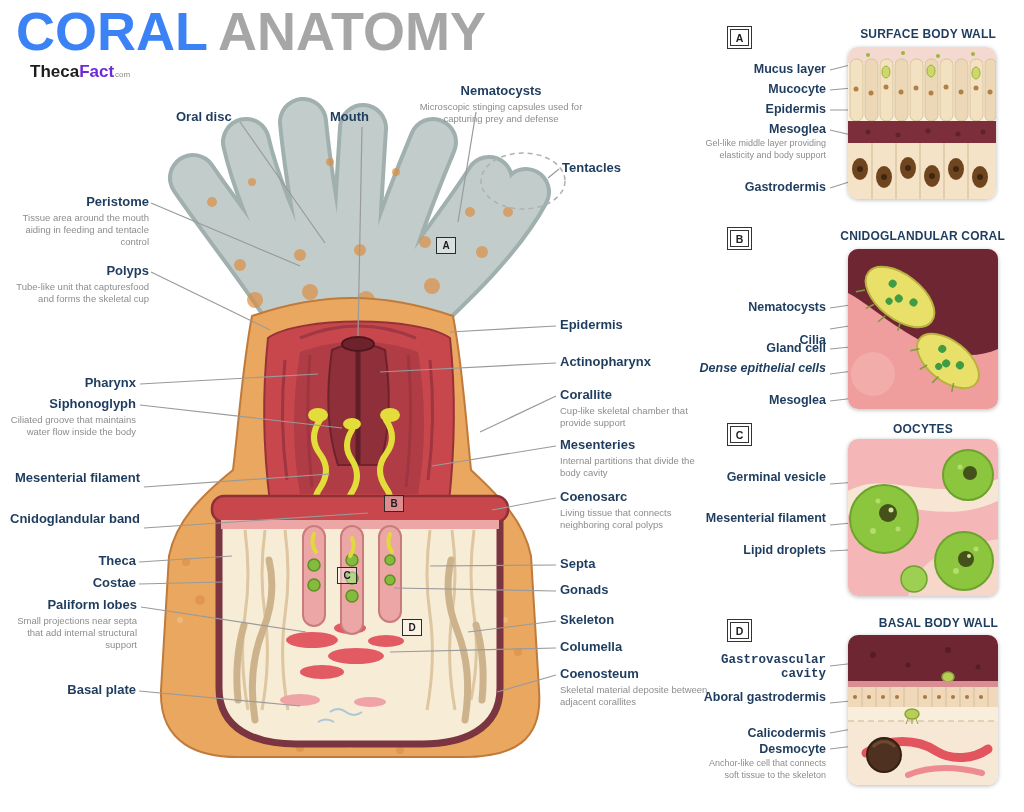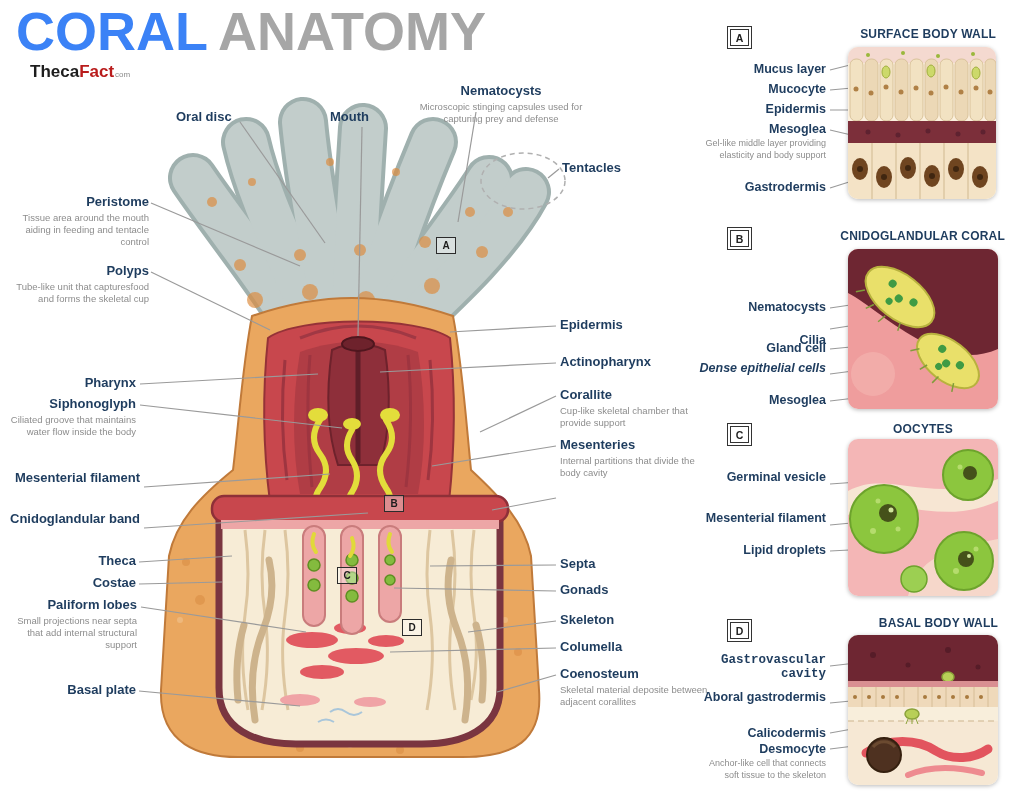--- a/index.html
+++ b/index.html
@@ -3,21 +3,21 @@
 <meta charset="utf-8">
 <style>
   html,body{margin:0;padding:0;background:#fff;}
   .page{position:relative;width:1024px;height:812px;background:#ffffff;overflow:hidden;
         font-family:"Liberation Sans",sans-serif;}
   .art{position:absolute;left:0;top:0;}
   .title{position:absolute;left:16px;top:0px;font-size:54px;font-weight:800;letter-spacing:0;}
   .title .t1{color:#3b82f6;}
   .title .t2{color:#a6a6a6;margin-left:10px;}
   .logo{position:absolute;left:30px;top:62px;font-size:17px;font-weight:bold;color:#1d1d1d;}
-  .logo .green{color:#b91c1c;}
+  .logo .green{color:#6d28d9;}
   .logo .tld{font-size:8px;color:#8a8a8a;margin-left:1px;font-weight:normal;}
   .lbl{position:absolute;color:#1e3c5e;font-weight:bold;font-size:13px;line-height:1.12;}
   .lbl-r{text-align:right;}
   .lbl-c{text-align:center;}
   .lbl .desc{color:#8d8d8d;font-weight:normal;font-size:9.5px;line-height:1.3;margin-top:2px;}
   .marker{position:absolute;width:18px;height:15px;border:1.5px solid #2b2b2b;background:rgba(255,255,255,.38);
           display:flex;align-items:center;justify-content:center;font-size:10px;font-weight:bold;color:#1c1c1c;}
   .badge{position:absolute;width:17px;height:15px;border:1.5px solid #333;outline:1px solid #333;outline-offset:2px;
          background:#fff;display:flex;align-items:center;justify-content:center;font-size:10.5px;font-weight:bold;color:#222;}
   .panel-title{position:absolute;color:#1e3c5e;font-weight:bold;font-size:12px;letter-spacing:.2px;}
@@ -266,20 +266,24 @@
   <div class="lbl" style="left:560px;top:318px;">Epidermis</div>
   <div class="lbl" style="left:560px;top:355px;">Actinopharynx</div>
   <div class="lbl" style="left:560px;top:388px;width:150px;">
     <div>Corallite</div>
     <div class="desc">Cup-like skeletal chamber that provide support</div>
   </div>
   <div class="lbl" style="left:560px;top:438px;width:150px;">
     <div>Mesenteries</div>
     <div class="desc">Internal partitions that divide the body cavity</div>
   </div>
+  <div class="lbl" style="left:560px;top:490px;width:155px;">
+    <div>Coenosarc</div>
+    <div class="desc">Living tissue that connects neighboring coral polyps</div>
+  </div>
   <div class="lbl" style="left:560px;top:557px;">Septa</div>
   <div class="lbl" style="left:560px;top:583px;">Gonads</div>
   <div class="lbl" style="left:560px;top:613px;">Skeleton</div>
   <div class="lbl" style="left:560px;top:640px;">Columella</div>
   <div class="lbl" style="left:560px;top:667px;width:155px;">
     <div>Coenosteum</div>
     <div class="desc">Skeletal material deposite between adjacent corallites</div>
   </div>
 
   <div class="marker" style="left:436px;top:237px;">A</div>

